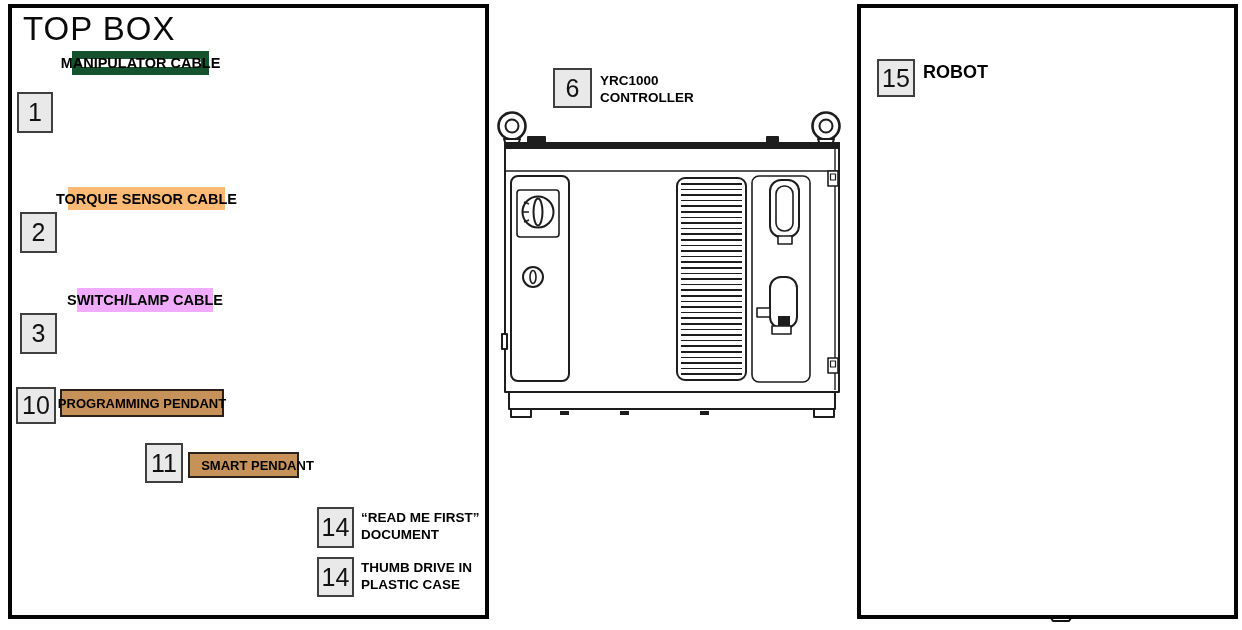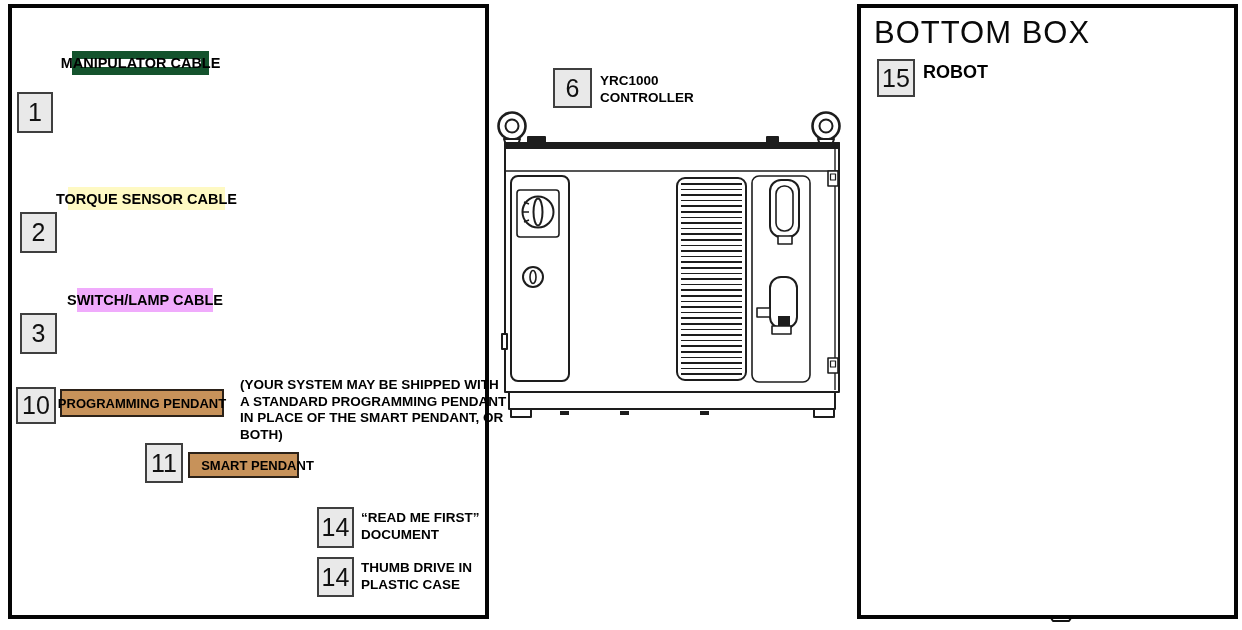--- a/index.html
+++ b/index.html
@@ -5,21 +5,21 @@
   html,body{margin:0;padding:0;background:#ffffff;}
   #canvas{position:relative;width:1242px;height:630px;background:#fff;overflow:hidden;
           font-family:"Liberation Sans",sans-serif;color:#000;}
   .panel{position:absolute;border:4px solid #050505;box-sizing:border-box;background:#fff;}
   .panel-title{position:absolute;font-size:33px;font-weight:400;letter-spacing:1px;color:#0a0a0a;white-space:nowrap;}
   .numbox{position:absolute;background:#e9e9e9;border:2px solid #3f3f3f;box-sizing:border-box;
           display:flex;align-items:center;justify-content:center;font-size:25px;color:#111;}
   .lbl{position:absolute;display:flex;align-items:center;justify-content:center;
        font-weight:600;font-size:14.5px;white-space:nowrap;box-sizing:border-box;}
   .lbl-outline{background:#fff;border:8px solid #14532d;}
-  .lbl-yellow{background:#fef9c3;}
+  .lbl-yellow{background:#fdba74;}
   .lbl-red{background:#f0abfc;}
   .lbl-tan{background:#c7925a;border:2px solid #2b2118;font-size:13px;}
   .caption{position:absolute;font-weight:600;font-size:13.5px;line-height:17px;white-space:nowrap;}
   .note{position:absolute;font-weight:600;font-size:13.5px;line-height:16.5px;white-space:nowrap;}
   svg{position:absolute;left:0;top:0;}
   .vent{position:absolute;left:676px;top:177px;width:71px;height:204px;box-sizing:border-box;
         border:2px solid #1d1d1d;border-radius:9px;padding:4px 3px;background:#fff;}
   .vent-inner{width:100%;height:100%;
         background:repeating-linear-gradient(to bottom,#1d1d1d 0 1.6px,transparent 1.6px 5.6px);}
 </style>
@@ -247,44 +247,38 @@
     </g>
   </svg>
 
   <div class="vent">
       <div class="vent-inner"></div>
     </div>
 
   <div class="panel" style="left:8px;top:4px;width:481px;height:615px;"></div>
   <div class="panel" style="left:857px;top:4px;width:381px;height:615px;"></div>
 
-  <div class="panel-title" style="left:874px;top:15px;font-size:31px;">BOTTOM BOX</div>
+  <div class="panel-title" style="left:23px;top:10px;">TOP BOX</div>
 
   <div class="numbox" style="left:17px;top:92px;width:36px;height:41px;">1</div>
   <div class="numbox" style="left:20px;top:212px;width:37px;height:41px;">2</div>
   <div class="numbox" style="left:20px;top:313px;width:37px;height:41px;">3</div>
   <div class="numbox" style="left:16px;top:387px;width:40px;height:37px;">10</div>
   <div class="numbox" style="left:145px;top:443px;width:38px;height:40px;">11</div>
   <div class="numbox" style="left:317px;top:507px;width:37px;height:41px;">14</div>
   <div class="numbox" style="left:317px;top:557px;width:37px;height:40px;">14</div>
   <div class="numbox" style="left:553px;top:68px;width:39px;height:40px;">6</div>
   <div class="numbox" style="left:877px;top:59px;width:38px;height:38px;">15</div>
 
   <div class="lbl lbl-outline" style="left:72px;top:51px;width:137px;height:24px;">MANIPULATOR CABLE</div>
   <div class="lbl lbl-yellow" style="left:68px;top:187px;width:157px;height:23px;">TORQUE SENSOR CABLE</div>
   <div class="lbl lbl-red" style="left:77px;top:288px;width:136px;height:24px;">SWITCH/LAMP CABLE</div>
   <div class="lbl lbl-tan" style="left:60px;top:389px;width:164px;height:28px;">PROGRAMMING PENDANT</div>
   <div class="lbl lbl-tan" style="left:188px;top:452px;width:111px;height:26px;padding-left:28px;">SMART PENDANT</div>
 
-  <div class="note" style="left:240px;top:377px;">
-    <div>(YOUR SYSTEM MAY BE SHIPPED WITH</div>
-    <div>A STANDARD PROGRAMMING PENDANT</div>
-    <div>IN PLACE OF THE SMART PENDANT, OR</div>
-    <div>BOTH)</div>
-  </div>
 
   <div class="caption" style="left:361px;top:509px;">
     <div>“READ ME FIRST”</div>
     <div>DOCUMENT</div>
   </div>
 
   <div class="caption" style="left:361px;top:559px;">
     <div>THUMB DRIVE IN</div>
     <div>PLASTIC CASE</div>
   </div>

